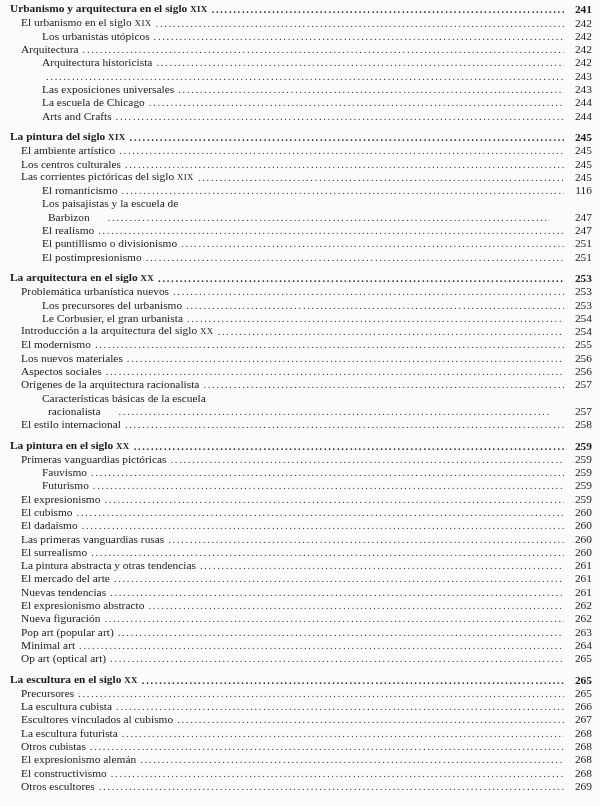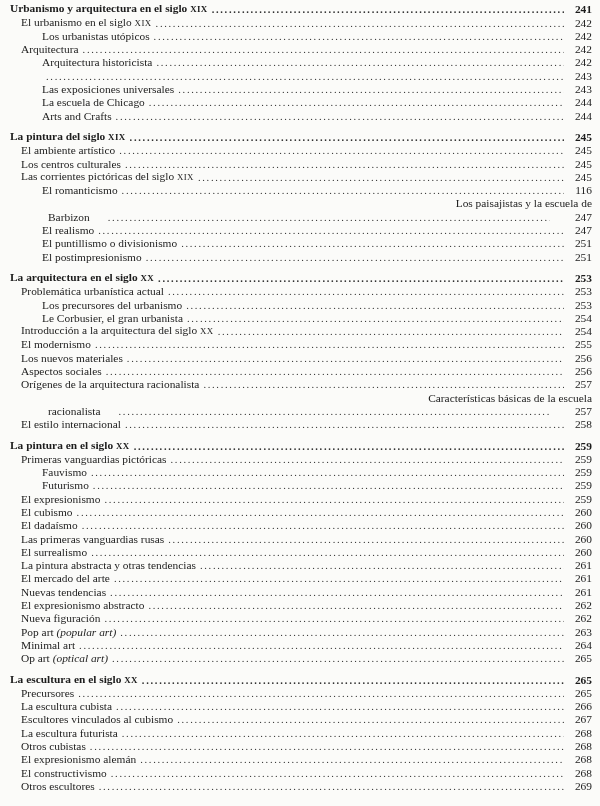--- a/index.html
+++ b/index.html
@@ -14,26 +14,26 @@
     padding:3px 8px 0 10px;
   }
   .toc-section + .toc-section { margin-top:8px; }
   .row {
     display:flex; align-items:flex-end;
     height:13.3px; font-size:11.4px; line-height:13px;
     white-space:nowrap;
   }
   .level-0 { padding-left:0; }
   .level-1 { padding-left:11px; }
-  .level-2 { padding-left:32px;justify-content:flex-end; }
+  .level-2 { padding-left:32px; }
   .level-3 { padding-left:38px;gap:14px; }
   .bold { font-weight:700; }
   .label { flex:0 0 auto; }
   .sc { text-transform:uppercase; font-size:78%; letter-spacing:0.4px; }
-  .it { font-style:italic; }
+  .it { }
   .dots {
     flex:1 1 auto; overflow:hidden;
     margin:0 2px 0 4px; color:#2e2e2e;
   }
   .dots::after {
     content:"..........................................................................................................................................................................................................";
     letter-spacing:1.7px; font-size:10.5px;
   }
   .pagenum { flex:0 0 auto; min-width:26px; text-align:right; }
 </style>
@@ -138,21 +138,21 @@
           <span class="pagenum">251</span>
         </div>
       </div>
       <div class="toc-section">
         <div class="row level-0 bold">
           <span class="label"><span class="pre">La arquitectura en el siglo </span><span class="sc">xx</span></span>
           <span class="dots"></span>
           <span class="pagenum">253</span>
         </div>
         <div class="row level-1">
-          <span class="label"><span class="pre">Problemática urbanística actual</span></span>
+          <span class="label"><span class="pre">Problemática urbanística nuevos</span></span>
           <span class="dots"></span>
           <span class="pagenum">253</span>
         </div>
         <div class="row level-2">
           <span class="label"><span class="pre">Los precursores del urbanismo</span></span>
           <span class="dots"></span>
           <span class="pagenum">253</span>
         </div>
         <div class="row level-2">
           <span class="label"><span class="pre">Le Corbusier, el gran urbanista</span></span>

